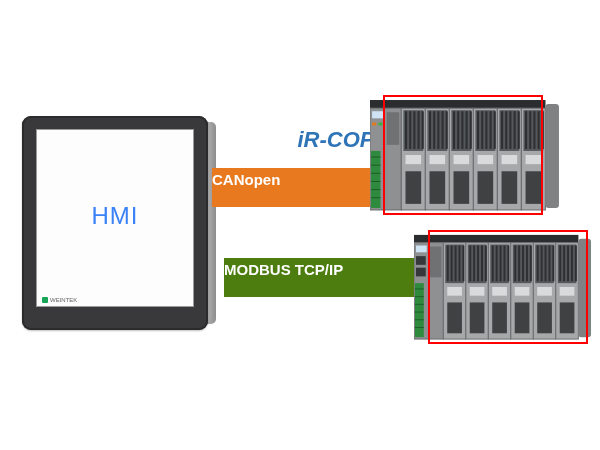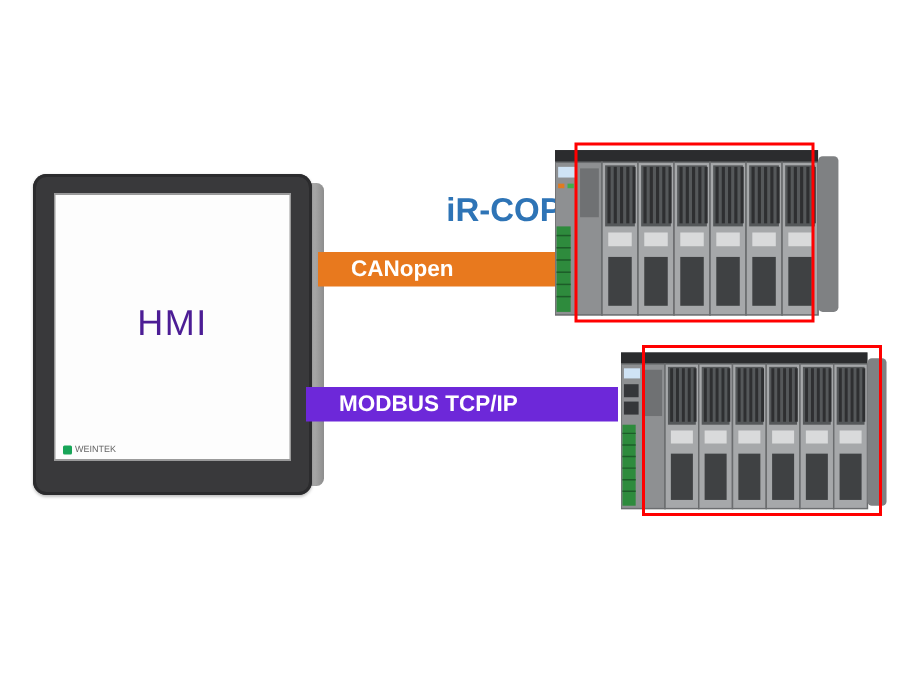--- a/index.html
+++ b/index.html
@@ -19,41 +19,41 @@
     position:absolute;left:0;top:0;width:186px;height:214px;
     background:#39393b;border-radius:9px;
     box-shadow:inset 0 0 0 2px #2b2b2d, 0 1px 2px rgba(0,0,0,.25);
   }
   .hmi-screen{
     position:absolute;left:14px;top:13px;width:156px;height:176px;
     background:#fdfdfd;border:1px solid #9a9a9a;
   }
   .hmi-label{
     position:absolute;left:0;right:0;top:72px;text-align:center;
-    font-size:24px;color:#4c1d95;letter-spacing:1px;font-weight:500;
+    font-size:24px;color:#3b82f6;letter-spacing:1px;font-weight:500;
   }
   .hmi-logo{
     position:absolute;left:5px;bottom:3px;display:flex;align-items:center;
     gap:2px;font-size:6px;color:#666;
   }
   .logo-mark{width:6px;height:6px;border-radius:1px;background:#18a558;display:inline-block;}
 
   
   .bus{
-    position:absolute;height:23px;line-height:23px;color:#ffffff;
-    font-weight:bold;font-size:15px;padding-left:22px;box-sizing:border-box;
+    position:absolute;height:39px;line-height:23px;color:#ffffff;
+    font-weight:bold;font-size:15px;padding-left:0;box-sizing:border-box;
     white-space:nowrap;
   }
   .bus-canopen{left:212px;top:168px;width:160px;background:#E8791E;}
-  .bus-modbus{left:204px;top:258px;width:208px;background:#6d28d9;}
+  .bus-modbus{left:224px;top:258px;width:208px;background:#4d7c0f;}
 
   
   .device-label{
     position:absolute;width:120px;text-align:center;
-    font-size:22px;font-weight:bold;color:#2E74B6;
+    font-size:22px;font-weight:bold;color:#2E74B6;font-style:italic;
   }
   .label-ircop{left:276px;top:127px;}
   .label-ireth{left:278px;top:287px;}
 
   
   .module{position:absolute;}
   .module-top{left:370px;top:98px;width:190px;height:114px;}
   .module-bottom{left:414px;top:233px;width:178px;height:108px;}
 
   

